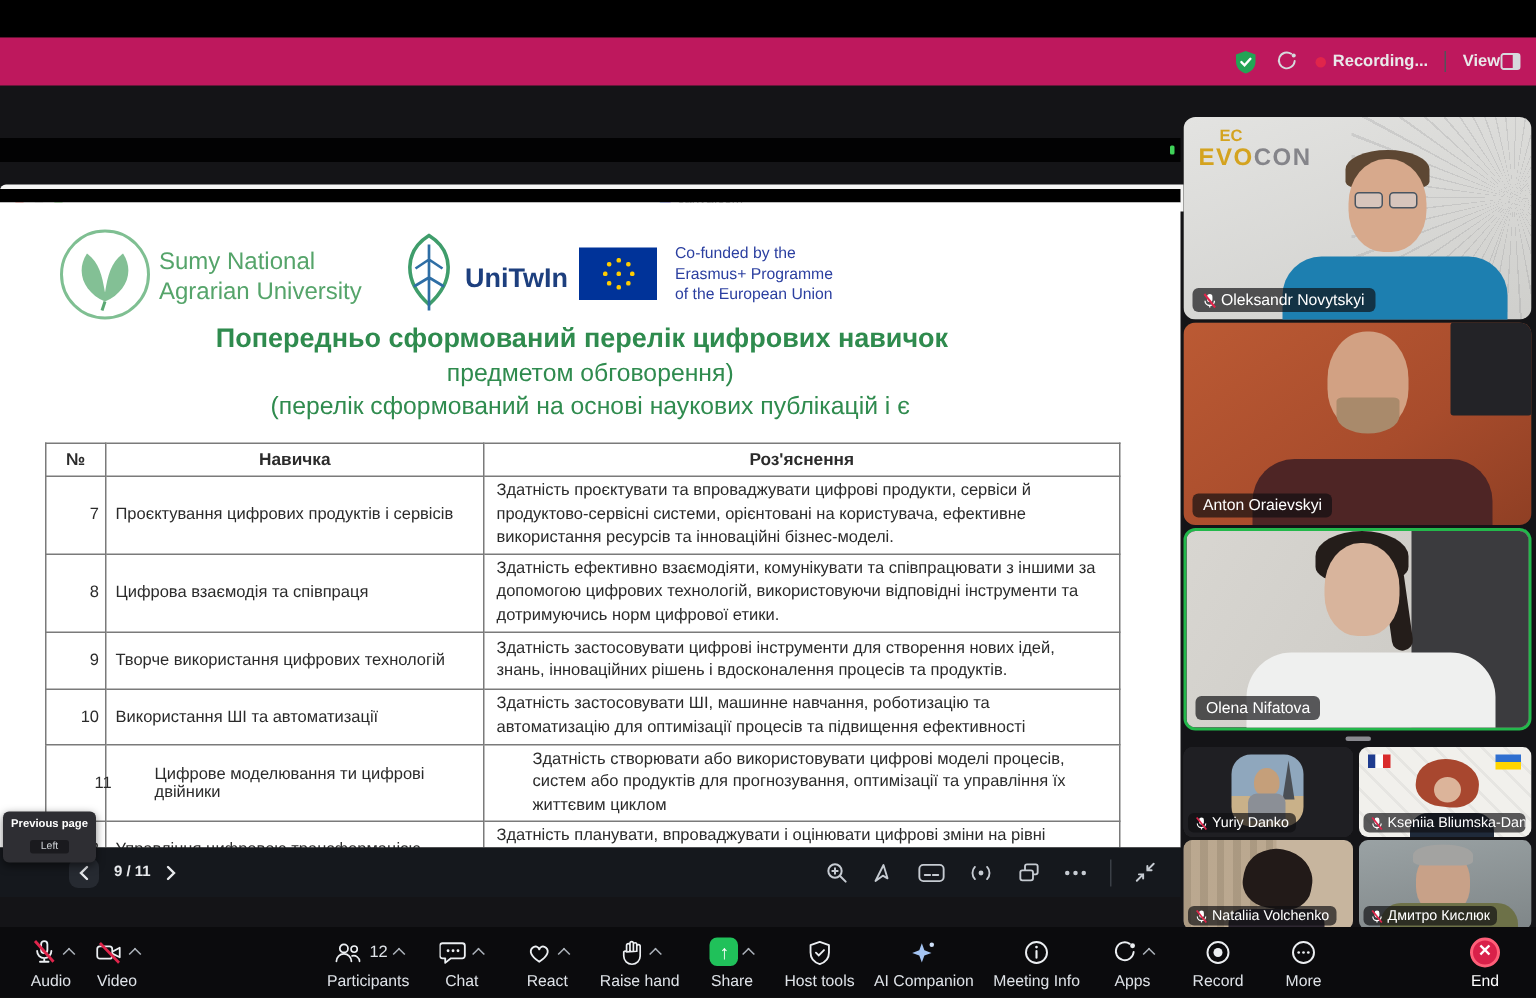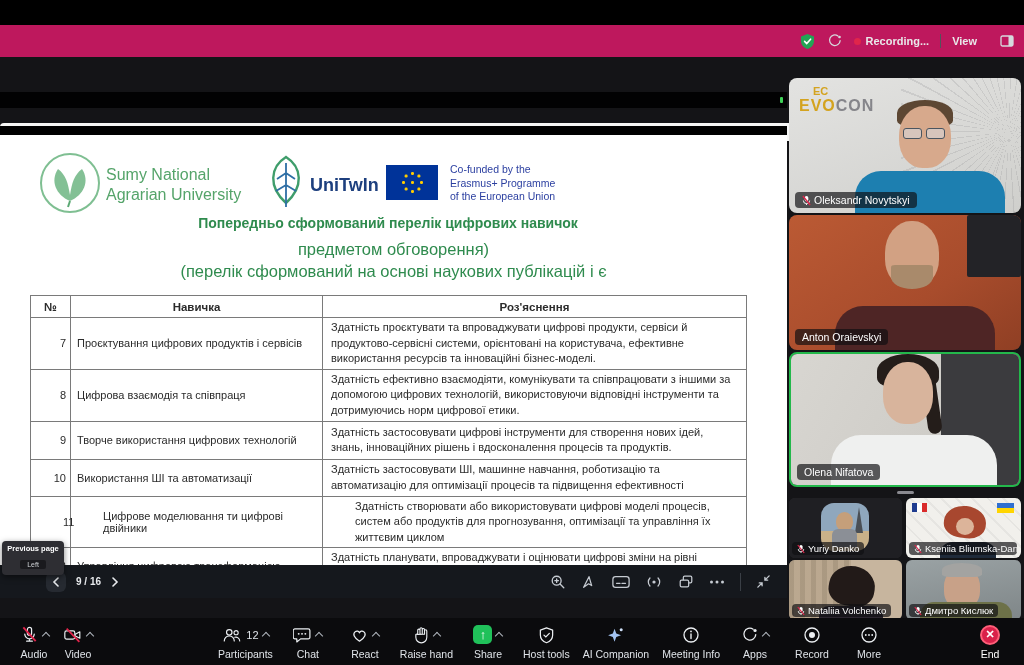--- a/index.html
+++ b/index.html
@@ -6,21 +6,21 @@
   html,body { width:1024px; height:665px; background:#0e0e10; font-family:"Liberation Sans", sans-serif; overflow:hidden; }
   .app { position:relative; width:1024px; height:665px; background:#141417; overflow:hidden; }
 
   
   .top-strip { position:absolute; left:0; top:0; width:1024px; height:25px; background:#000; }
   .menu-bar { position:absolute; left:0; top:25px; width:1024px; height:32px; background:#be185d; }
   .menu-right { position:absolute; right:10px; top:0; height:32px; display:flex; align-items:center; gap:11px; }
   .rec-wrap { display:flex; align-items:center; gap:5px; color:#e9e9ea; font-size:11px; font-weight:bold; }
   .rec-dot { width:7px; height:7px; border-radius:50%; background:#e0254b; }
   .mb-divider { width:1px; height:14px; background:#53535a; }
-  .view-wrap { display:flex; align-items:center; gap:23px; color:#e9e9ea; font-size:11px; font-weight:bold; }
+  .view-wrap { display:flex; align-items:center; gap:0; color:#e9e9ea; font-size:11px; font-weight:bold; }
 
   
   .desktop-strip { position:absolute; left:0; top:92px; width:787px; height:16px; background:#020203; }
   .cam-dot { position:absolute; right:4px; top:5px; width:3px; height:6px; background:#3fd158; border-radius:1px; }
   .browser-bar { position:absolute; left:0; top:123px; width:934px; height:18px; background:#f6f6f5; border-radius:4px 4px 0 0; display:flex; align-items:center; }
   .traffic { display:flex; gap:5px; margin-left:9px; }
   .tl { width:8px; height:8px; border-radius:50%; }
   .tl.red{ background:#ec6a5e; } .tl.gray{ background:#c9c9c9; } .tl.green{ background:#61c354; }
   .url-center { position:absolute; left:0; right:0; display:flex; justify-content:center; align-items:center; gap:4px; }
   .favicon { width:9px; height:9px; border-radius:50%; background:linear-gradient(135deg,#00c4cc,#7d2ae8); }
@@ -33,21 +33,21 @@
   .logo-sumy-text { position:absolute; left:106px; top:30px; color:#55a46a; font-size:16px; line-height:1.25; font-weight:500; }
   .gingko { position:absolute; left:38px; top:16px; }
   .unitwin-leaf { position:absolute; left:262px; top:18px; }
   .unitwin-text { position:absolute; left:310px; top:40px; color:#1d3f7e; font-size:18px; font-weight:bold; }
   .eu-flag { position:absolute; left:386px; top:30px; width:52px; height:35px; background:#003399; }
   .eu-star { position:absolute; left:25px; top:16px; width:2.5px; height:2.5px; border-radius:50%; background:#ffcc00;
     box-shadow:0 -9px 0 #ffcc00, 6.4px -6.4px 0 #ffcc00, 9px 0 0 #ffcc00, 6.4px 6.4px 0 #ffcc00,
                0 9px 0 #ffcc00, -6.4px 6.4px 0 #ffcc00, -9px 0 0 #ffcc00, -6.4px -6.4px 0 #ffcc00; }
   .eu-text { position:absolute; left:450px; top:28px; color:#2b3fa0; font-size:10.5px; line-height:1.3; font-weight:500; }
 
-  .slide-title { position:absolute; left:0; top:80px; width:776px; text-align:center; color:#2f8b4e; font-size:14px; font-weight:bold; }
+  .slide-title { position:absolute; left:0; top:80px; width:776px; text-align:center; color:#2f8b4e; font-size:18px; font-weight:bold; }
   .slide-subtitle { position:absolute; left:0; top:104px; width:787px; text-align:center; color:#2f8b4e; font-size:16.5px; line-height:1.32; }
 
   
   .skill-table { position:absolute; left:30px; top:160px; width:716px; border-collapse:collapse; table-layout:fixed; }
   .skill-table col.c-num{ width:40px; } .skill-table col.c-skill{ width:252px; } .skill-table col.c-desc{ width:424px; }
   .skill-table th, .skill-table td { border:1px solid #7a7a7a; color:#2b2b2b; vertical-align:middle; }
   .skill-table th { font-size:11.5px; font-weight:bold; text-align:center; height:22px; }
   .td-num { font-size:11px; text-align:right; padding-right:4px; }
   .td-skill { font-size:11px; padding:2px 6px; }
   .td-desc { font-size:11px; line-height:1.42; padding:2px 8px; }
@@ -274,21 +274,21 @@
       </table>
   </div>
 
   <div class="canva-bar">
     <div class="pager">
       <span class="pager-btn">
         <svg width="8" height="10" viewBox="0 0 8 10">
             <path d="M6 1 L2 5 L6 9" stroke="#e8eaed" stroke-width="1.6" fill="none" stroke-linecap="round"></path>
           </svg>
       </span>
-      <span>9 / 16</span>
+      <span>9 / 11</span>
       <span class="pager-next">
         <svg width="8" height="10" viewBox="0 0 8 10">
             <path d="M2 1 L6 5 L2 9" stroke="#e8eaed" stroke-width="1.6" fill="none" stroke-linecap="round"></path>
           </svg>
       </span>
     </div>
     <div class="canva-icons">
       <svg width="16" height="16" viewBox="0 0 18 18">
         <circle cx="7.5" cy="7.5" r="5" stroke="#c6cbd2" stroke-width="1.5" fill="none"></circle>
         <path d="M7.5 5.5 V9.5 M5.5 7.5 H9.5 M11.3 11.3 L15.5 15.5" stroke="#c6cbd2" stroke-width="1.5" fill="none" stroke-linecap="round"></path>

